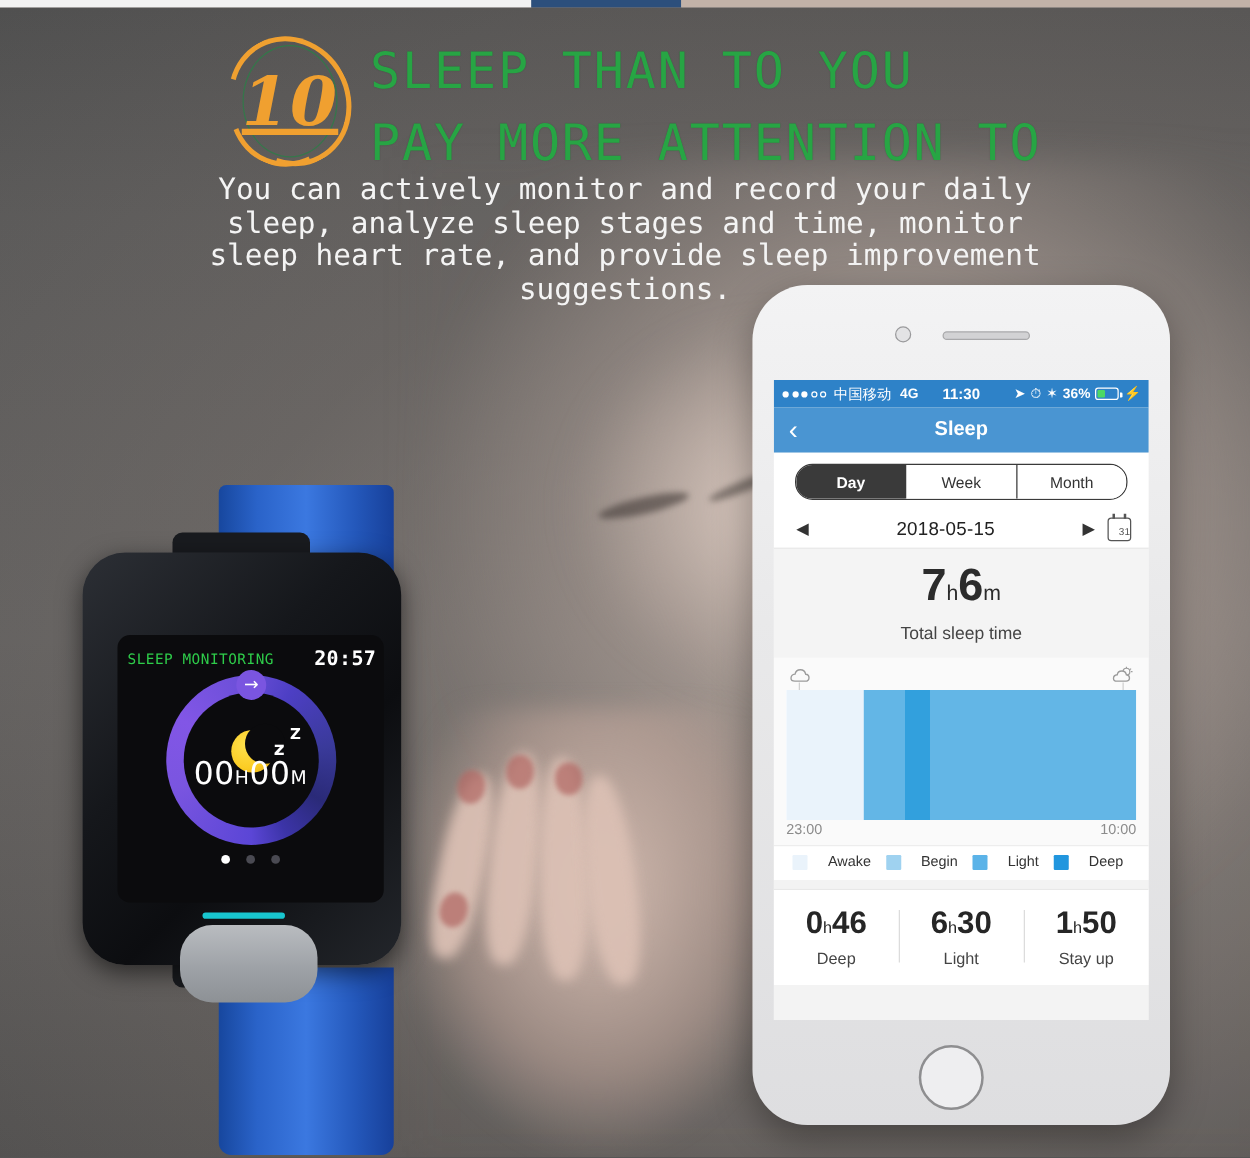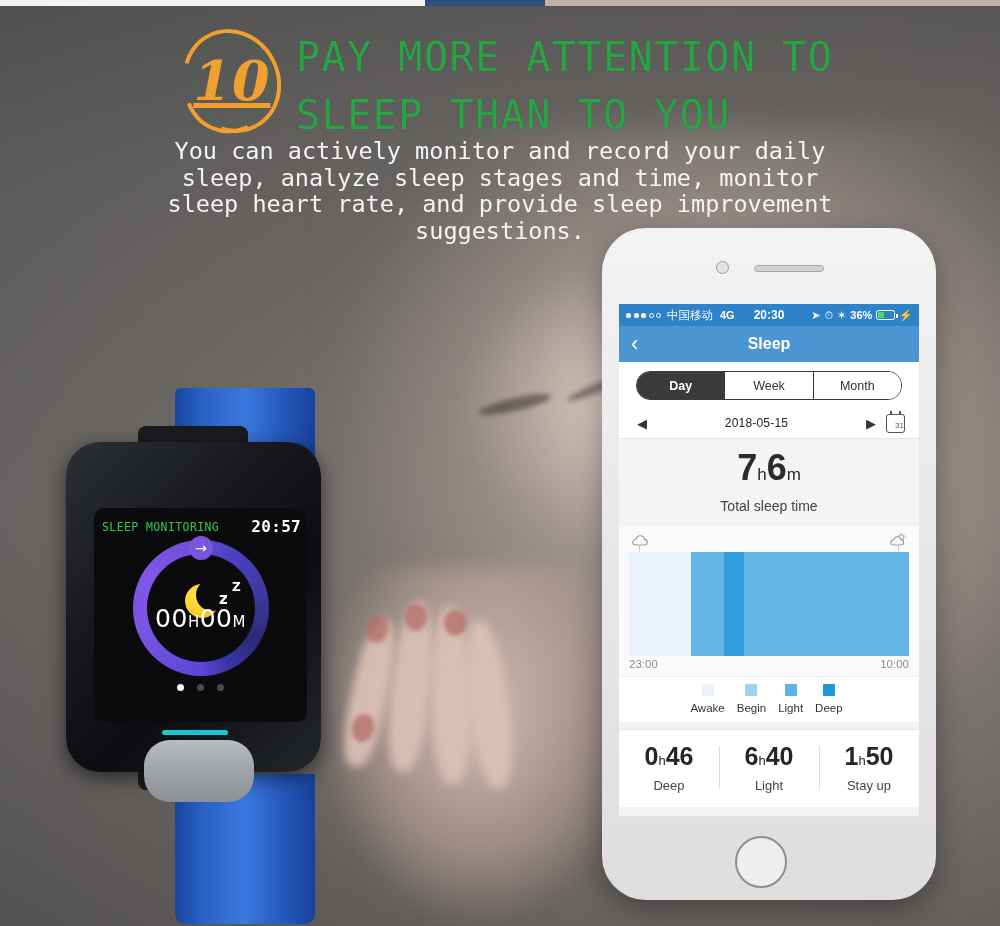--- a/index.html
+++ b/index.html
@@ -222,21 +222,21 @@
   }
   .seg div:first-child{border-left:none;}
   .seg div.active{background:#3a3a3a;color:#fff;font-weight:700;}
 
   
   .daterow{
     background:#fff;height:30px;display:flex;align-items:center;
     padding:0 14px 0 18px;position:relative;
   }
   .d-arrow{font-size:13px;color:#333;line-height:1;}
-  .d-date{flex:1;text-align:center;font-family:"Liberation Sans", sans-serif;font-size:12px;color:#222;letter-spacing:.2px;}
+  .d-date{flex:1;text-align:center;font-family:"Liberation Sans", sans-serif;font-size:15px;color:#222;letter-spacing:.2px;}
   .cal{
     width:19px;height:19px;border:1.4px solid #555;border-radius:3px;margin-left:10px;
     position:relative;box-sizing:border-box;display:flex;align-items:flex-end;justify-content:flex-end;
     font-family:"Liberation Sans", sans-serif;font-size:8px;color:#555;
   }
   .cal span{line-height:12px;}
   .cal::before{content:"";position:absolute;left:3px;top:-3.5px;width:2px;height:4px;background:#555;}
   .cal::after{content:"";position:absolute;right:3px;top:-3.5px;width:2px;height:4px;background:#555;}
 
   
@@ -267,21 +267,21 @@
     font-family:"Liberation Sans", sans-serif;font-size:11.5px;color:#8c8c8c;
   }
   .timerow .t-l{position:absolute;left:0;top:2px;}
   .timerow .t-r{position:absolute;right:0;top:2px;}
 
   
   .legend{
     background:#fff;display:flex;align-items:center;justify-content:center;gap:7px;
     padding:7px 0 8px 0;border-top:1px solid #ededed;
   }
-  .lg{display:flex;align-items:center;gap:6px;margin-right:5px;flex-direction:column;}
+  .lg{display:flex;align-items:center;gap:16px;margin-right:5px;}
   .lg i{width:12px;height:12px;display:block;border-radius:1px;}
   .lg span{font-family:"Liberation Sans", sans-serif;font-size:11.5px;color:#333;}
 
   
   .stats{
     background:#fff;display:flex;border-top:1px solid #e8e8e8;padding:12px 0 14px 0;margin-top:7px;
   }
   .stat{flex:1;text-align:center;position:relative;}
   .stat + .stat::before{
     content:"";position:absolute;left:0;top:4px;bottom:4px;width:1px;background:#dcdcdc;
@@ -319,22 +319,22 @@
   </div>
 
   <div class="badge">
     <div class="ring-green"></div>
     <div class="ring-orange"></div>
     <div class="ring-orange2"></div>
     <div class="num">10</div>
   </div>
 
   <div class="headline">
+    <div>SLEEP THAN TO YOU</div>
     <div>PAY MORE ATTENTION TO</div>
-    <div>SLEEP THAN TO YOU</div>
   </div>
 
   <div class="subtext">You can actively monitor and record your daily sleep, analyze sleep stages and time, monitor sleep heart rate, and provide sleep improvement suggestions.</div>
 
   <div class="watch">
     <div class="strap top"></div>
     <div class="strap bot"></div>
     <div class="watch-lug t"></div>
     <div class="watch-lug b"></div>
     <div class="watch-body">
@@ -378,21 +378,21 @@
       <div class="statusbar">
         <div class="sb-dots">
           <i></i>
           <i></i>
           <i></i>
           <i class="hollow"></i>
           <i class="hollow"></i>
         </div>
         <div class="sb-carrier">中国移动</div>
         <div class="sb-net">4G</div>
-        <div class="sb-time">20:30</div>
+        <div class="sb-time">11:30</div>
         <div class="sb-right">
           <span class="sb-ico">➤</span>
           <span class="sb-ico">⏱</span>
           <span class="sb-ico">✶</span>
           <span class="sb-pct">36%</span>
           <span class="batt">
               <i></i>
             </span>
           <span class="sb-ico">⚡</span>
         </div>
@@ -470,21 +470,21 @@
           <span>Deep</span>
         </span>
       </div>
 
       <div class="stats">
         <div class="stat">
           <div class="v"><span>0</span><span class="u">h</span><span>46</span></div>
           <div class="k">Deep</div>
         </div>
         <div class="stat">
-          <div class="v"><span>6</span><span class="u">h</span><span>40</span></div>
+          <div class="v"><span>6</span><span class="u">h</span><span>30</span></div>
           <div class="k">Light</div>
         </div>
         <div class="stat">
           <div class="v"><span>1</span><span class="u">h</span><span>50</span></div>
           <div class="k">Stay up</div>
         </div>
       </div>
 
     </div>
   </div>

